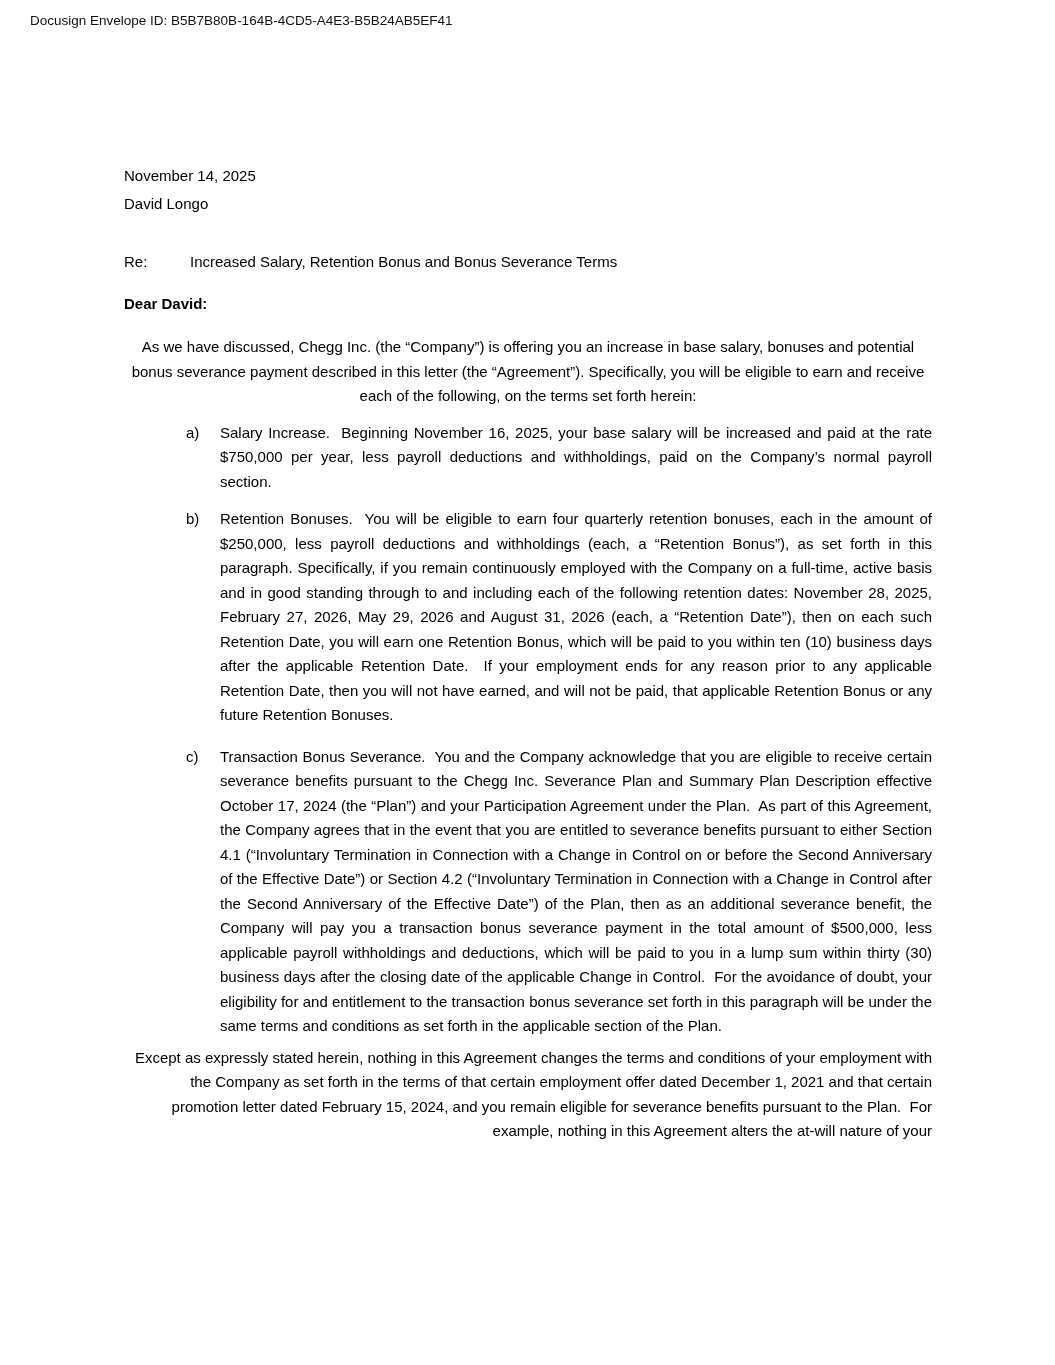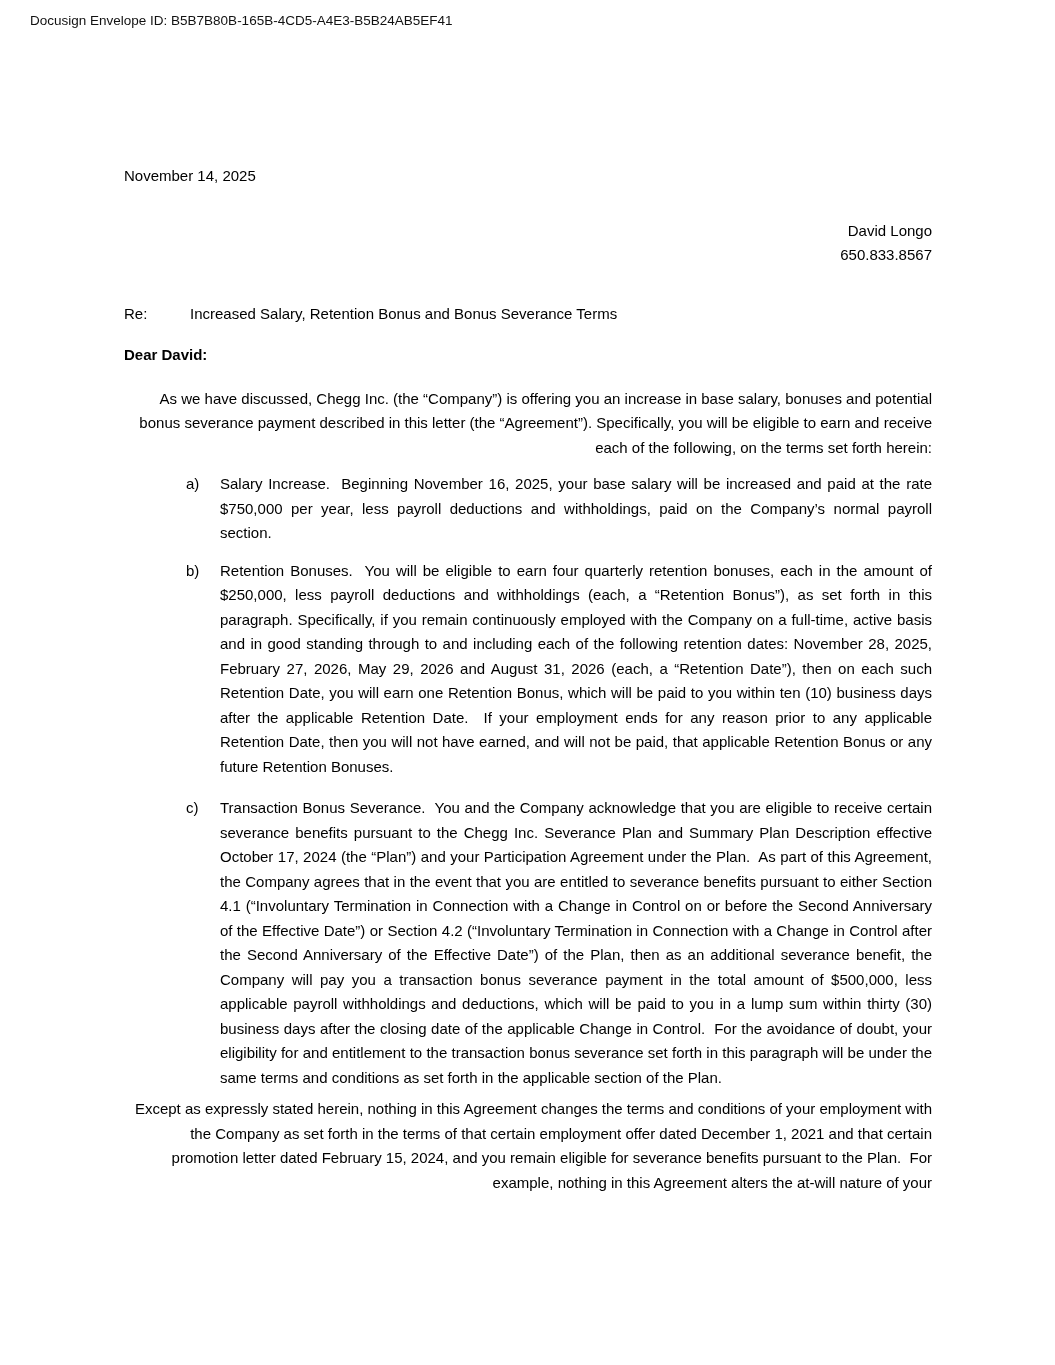--- a/index.html
+++ b/index.html
@@ -26,56 +26,55 @@
   }
   .letter {
     position: absolute;
     left: 124px;
     top: 164px;
     width: 808px;
     font-size: 15px;
     line-height: 24.5px;
   }
   .block { margin: 0; }
-  .recipient { margin-top: 30px; text-align: right; }
+  .recipient { margin-top: 3px; }
   .recipient div { margin: 0; }
   .re-line { margin-top: 34px; }
   .re-label {
     display: inline-block;
     width: 66px;
   }
   .salutation { margin-top: 17px; font-weight: bold; }
-  .intro { margin-top: 19px; text-align: right; }
+  .intro { margin-top: 19px; text-align: center; }
   .list-item {
     display: flex;
     align-items: flex-start;
   }
   .list-indent { width: 62px; flex: none; }
   .list-label  { width: 34px; flex: none; }
   .list-text   { flex: 1; text-align: justify; }
   .item-a { margin-top: 12px; }
   .item-b { margin-top: 13px; }
   .item-c { margin-top: 17px; }
   .closing { margin-top: 7px; text-align: right; }
   .serif { font-family: Liberation Sans, sans-serif; }
 </style>
 </head>
 <body>
 
 <div class="page">
 
-  <div class="docusign">Docusign Envelope ID: B5B7B80B-165B-4CD5-A4E3-B5B24AB5EF41</div>
+  <div class="docusign">Docusign Envelope ID: B5B7B80B-164B-4CD5-A4E3-B5B24AB5EF41</div>
 
   <div class="letter">
 
     <div class="block date">November 14, 2025</div>
 
     <div class="block recipient">
       <div>David Longo</div>
-      <div>650.833.8567</div>
     </div>
 
     <div class="block re-line">
       <span class="re-label">Re:</span><span>Increased Salary, Retention Bonus and Bonus Severance Terms</span>
     </div>
 
     <div class="block salutation">Dear David:</div>
 
     <div class="block intro">As we have discussed, Chegg Inc. (the “Company”) is offering you an increase in base salary, bonuses and potential bonus severance payment described in this letter (the “Agreement”). Specifically, you will be eligible to earn and receive each of the following, on the terms set forth herein:</div>
 

